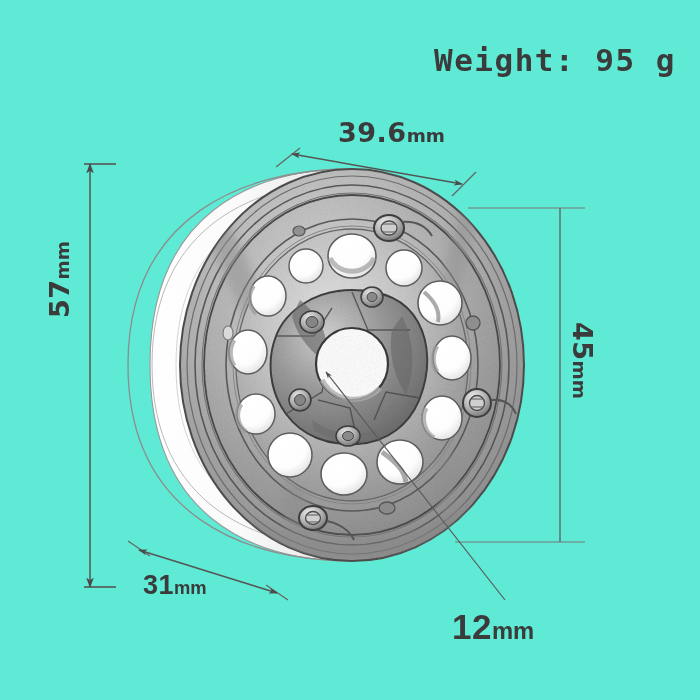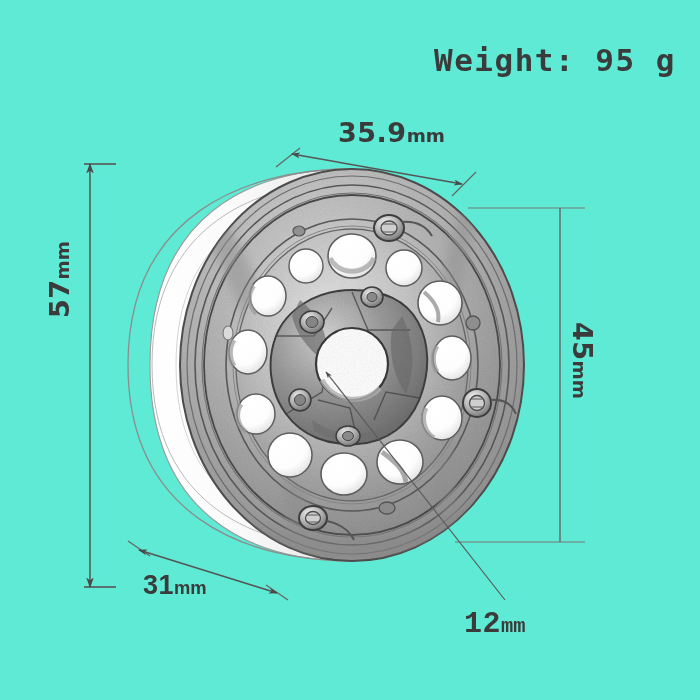--- a/index.html
+++ b/index.html
@@ -66,23 +66,22 @@
   }
   #lbl-31 {
     left: 143px;
     top: 572px;
     font-size: 27px;
     font-family: Liberation Sans, sans-serif;
   }
   #lbl-12 {
     left: 452px;
     top: 609px;
-    font-size: 30px;
-    font-family: Liberation Mono, monospace;
-    margin-left: 12px;
+    font-size: 35px;
+    font-family: Liberation Sans, sans-serif;
   }
 </style>
 </head>
 <body>
 
 <div id="stage">
 
   <svg id="art" viewBox="0 0 700 700">
     <defs>
 
@@ -317,21 +316,21 @@
     </g>
 
     <g>
       <line x1="505" y1="600" x2="326" y2="372" stroke="#5a5a5a" stroke-width="1.2" marker-end="url(#arrHeadSm)"></line>
       <line x1="505" y1="600" x2="505" y2="600" stroke="#5a5a5a" stroke-width="1.2"></line>
     </g>
   </svg>
 
   <div class="lbl" id="lbl-weight">Weight: 95 g</div>
 
-  <div class="lbl" id="lbl-245"><span>35.9</span><span class="unit">mm</span></div>
+  <div class="lbl" id="lbl-245"><span>39.6</span><span class="unit">mm</span></div>
 
   <div class="lbl" id="lbl-57"><span>57</span><span class="unit">mm</span></div>
 
   <div class="lbl" id="lbl-45"><span>45</span><span class="unit">mm</span></div>
 
   <div class="lbl" id="lbl-31"><span>31</span><span class="unit">mm</span></div>
 
   <div class="lbl" id="lbl-12"><span>12</span><span class="unit">mm</span></div>
 
 </div>

